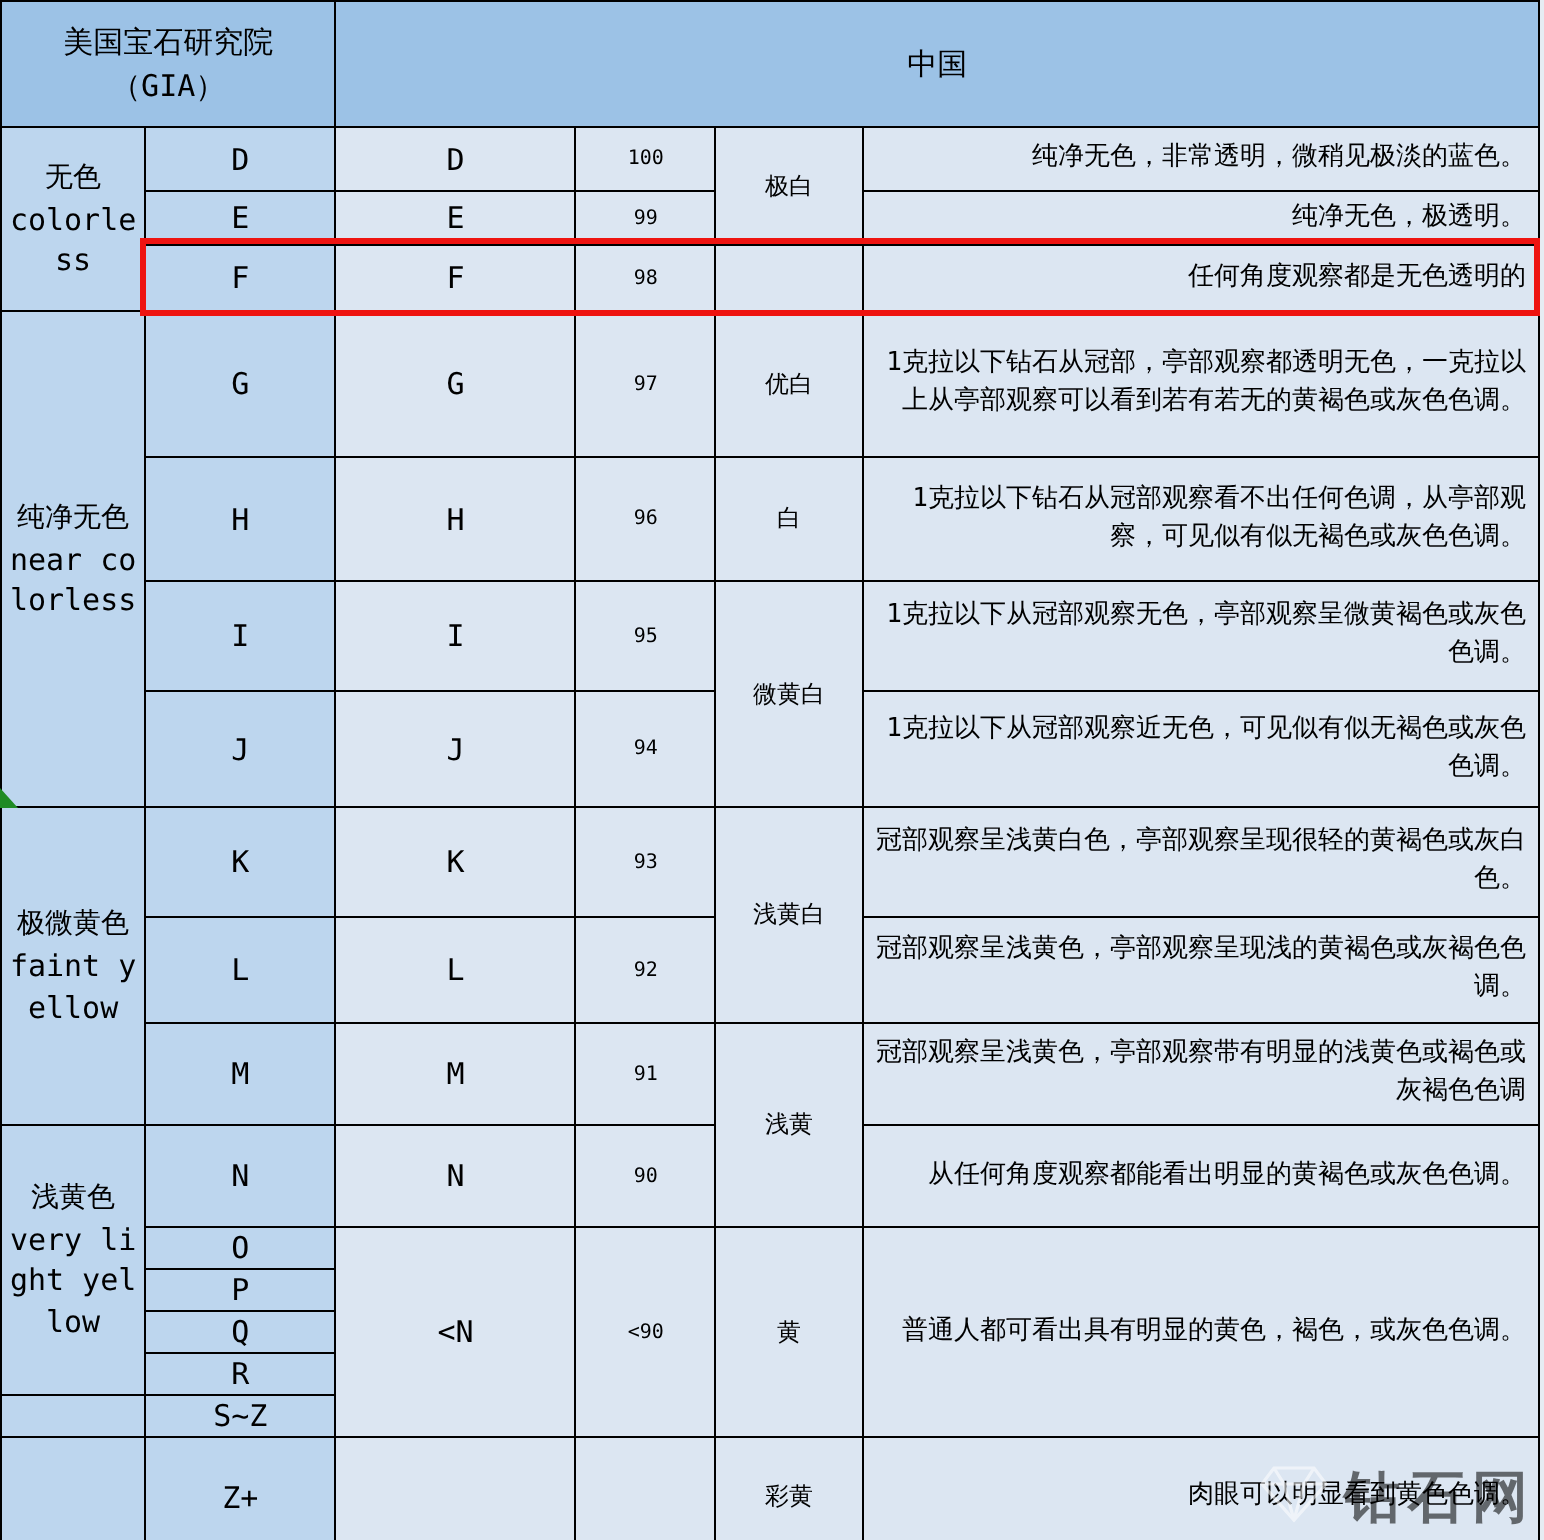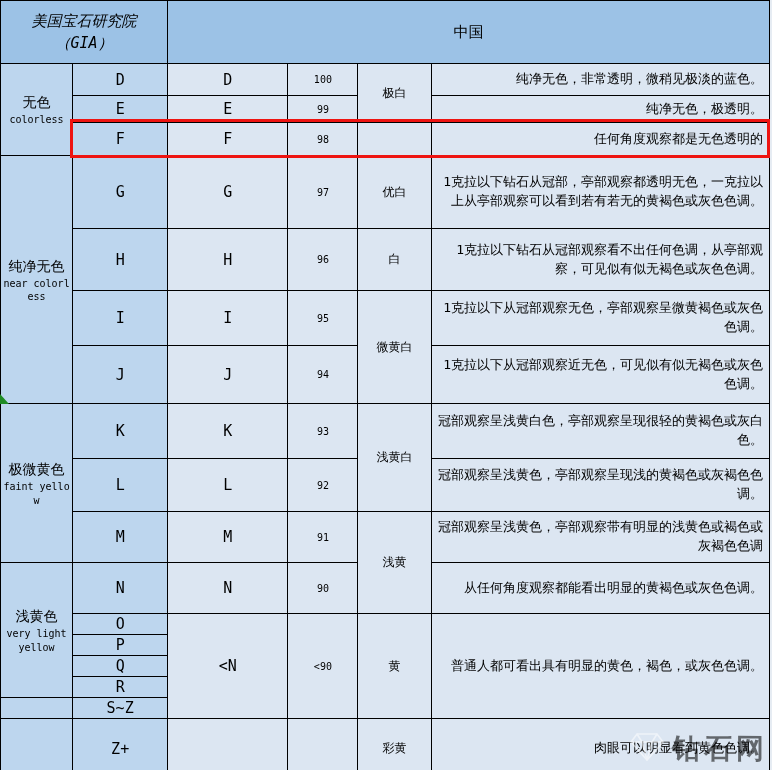--- a/index.html
+++ b/index.html
@@ -15,24 +15,24 @@
     border:1px solid #000;
     text-align:center;vertical-align:middle;
     padding:1px 2px;overflow:hidden;
   }
   .header-row td{background:#9CC2E6;font-size:15px;}
   .gia-bg{background:#BDD6EE;}
   .cn-bg{background:#DCE6F2;}
   .grade{font-size:15px;}
   .score{font-size:10px;}
   .cat{font-size:14px;line-height:1.5;padding:0 1px;}
-  .cat .en{font-size:10px;word-break:break-all;line-height:1.35;}
+  .cat .en{font-size:15px;word-break:break-all;line-height:1.35;}
   .cncat{font-size:12px;}
   .desc{font-size:13px;line-height:1.45;padding:2px 6px;text-align:right;}
-  .hdr-gia{line-height:1.5;font-style:italic;}
+  .hdr-gia{line-height:1.5;}
 
   .highlight-box{
     position:absolute;left:70px;top:119px;width:700px;height:39px;
     border:3px solid #EE1411;box-sizing:border-box;
     pointer-events:none;
   }
   .leaf{
     position:absolute;left:0;top:394px;width:9px;height:10px;
     background:#1F8B24;
     clip-path:polygon(0 0,100% 100%,0 100%);

